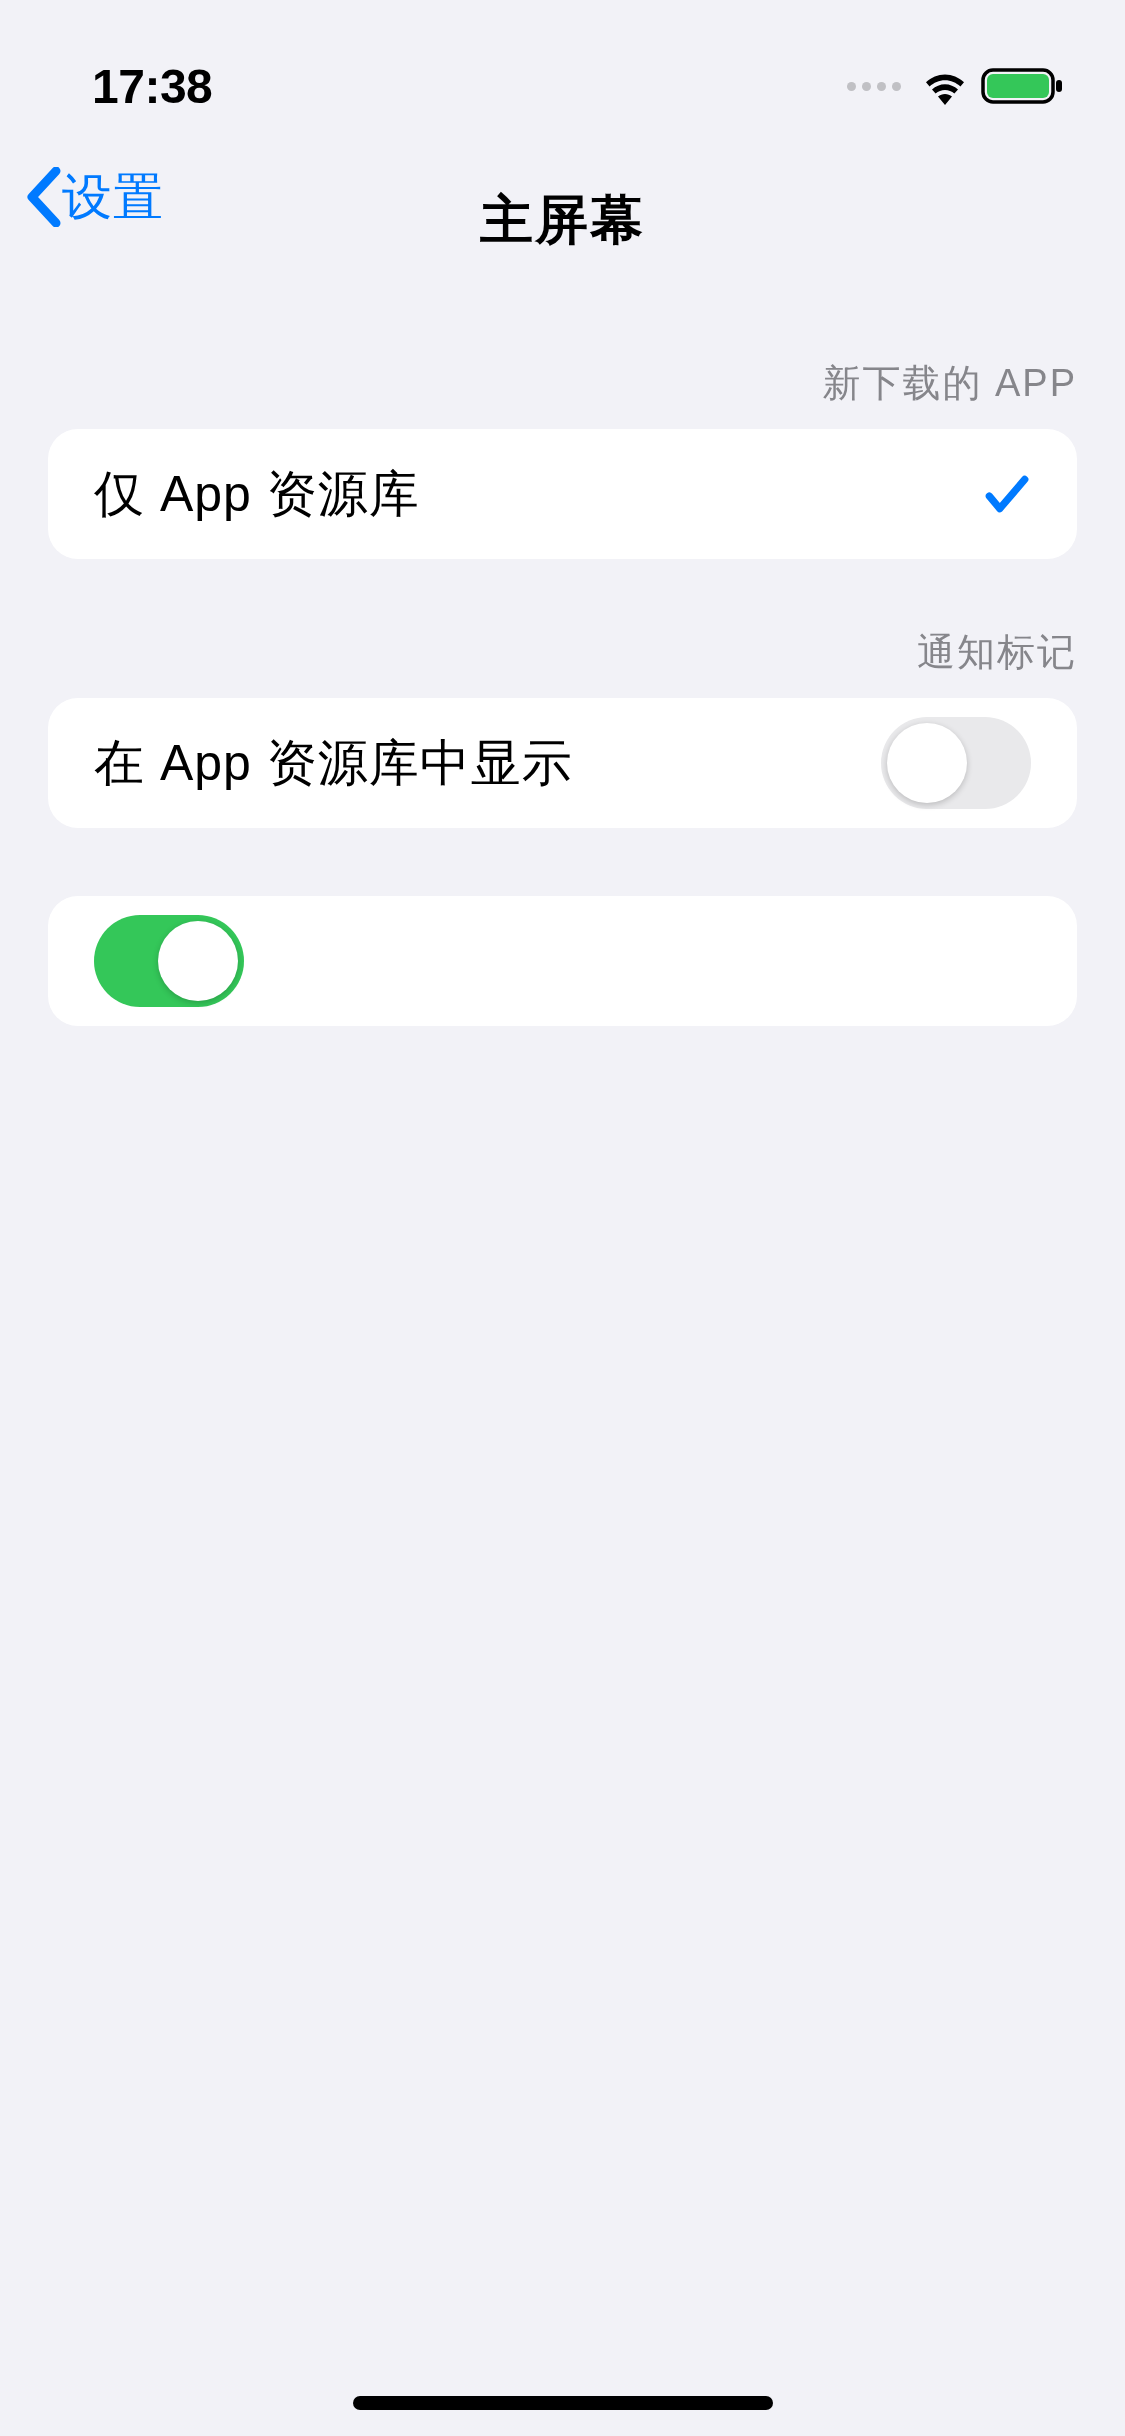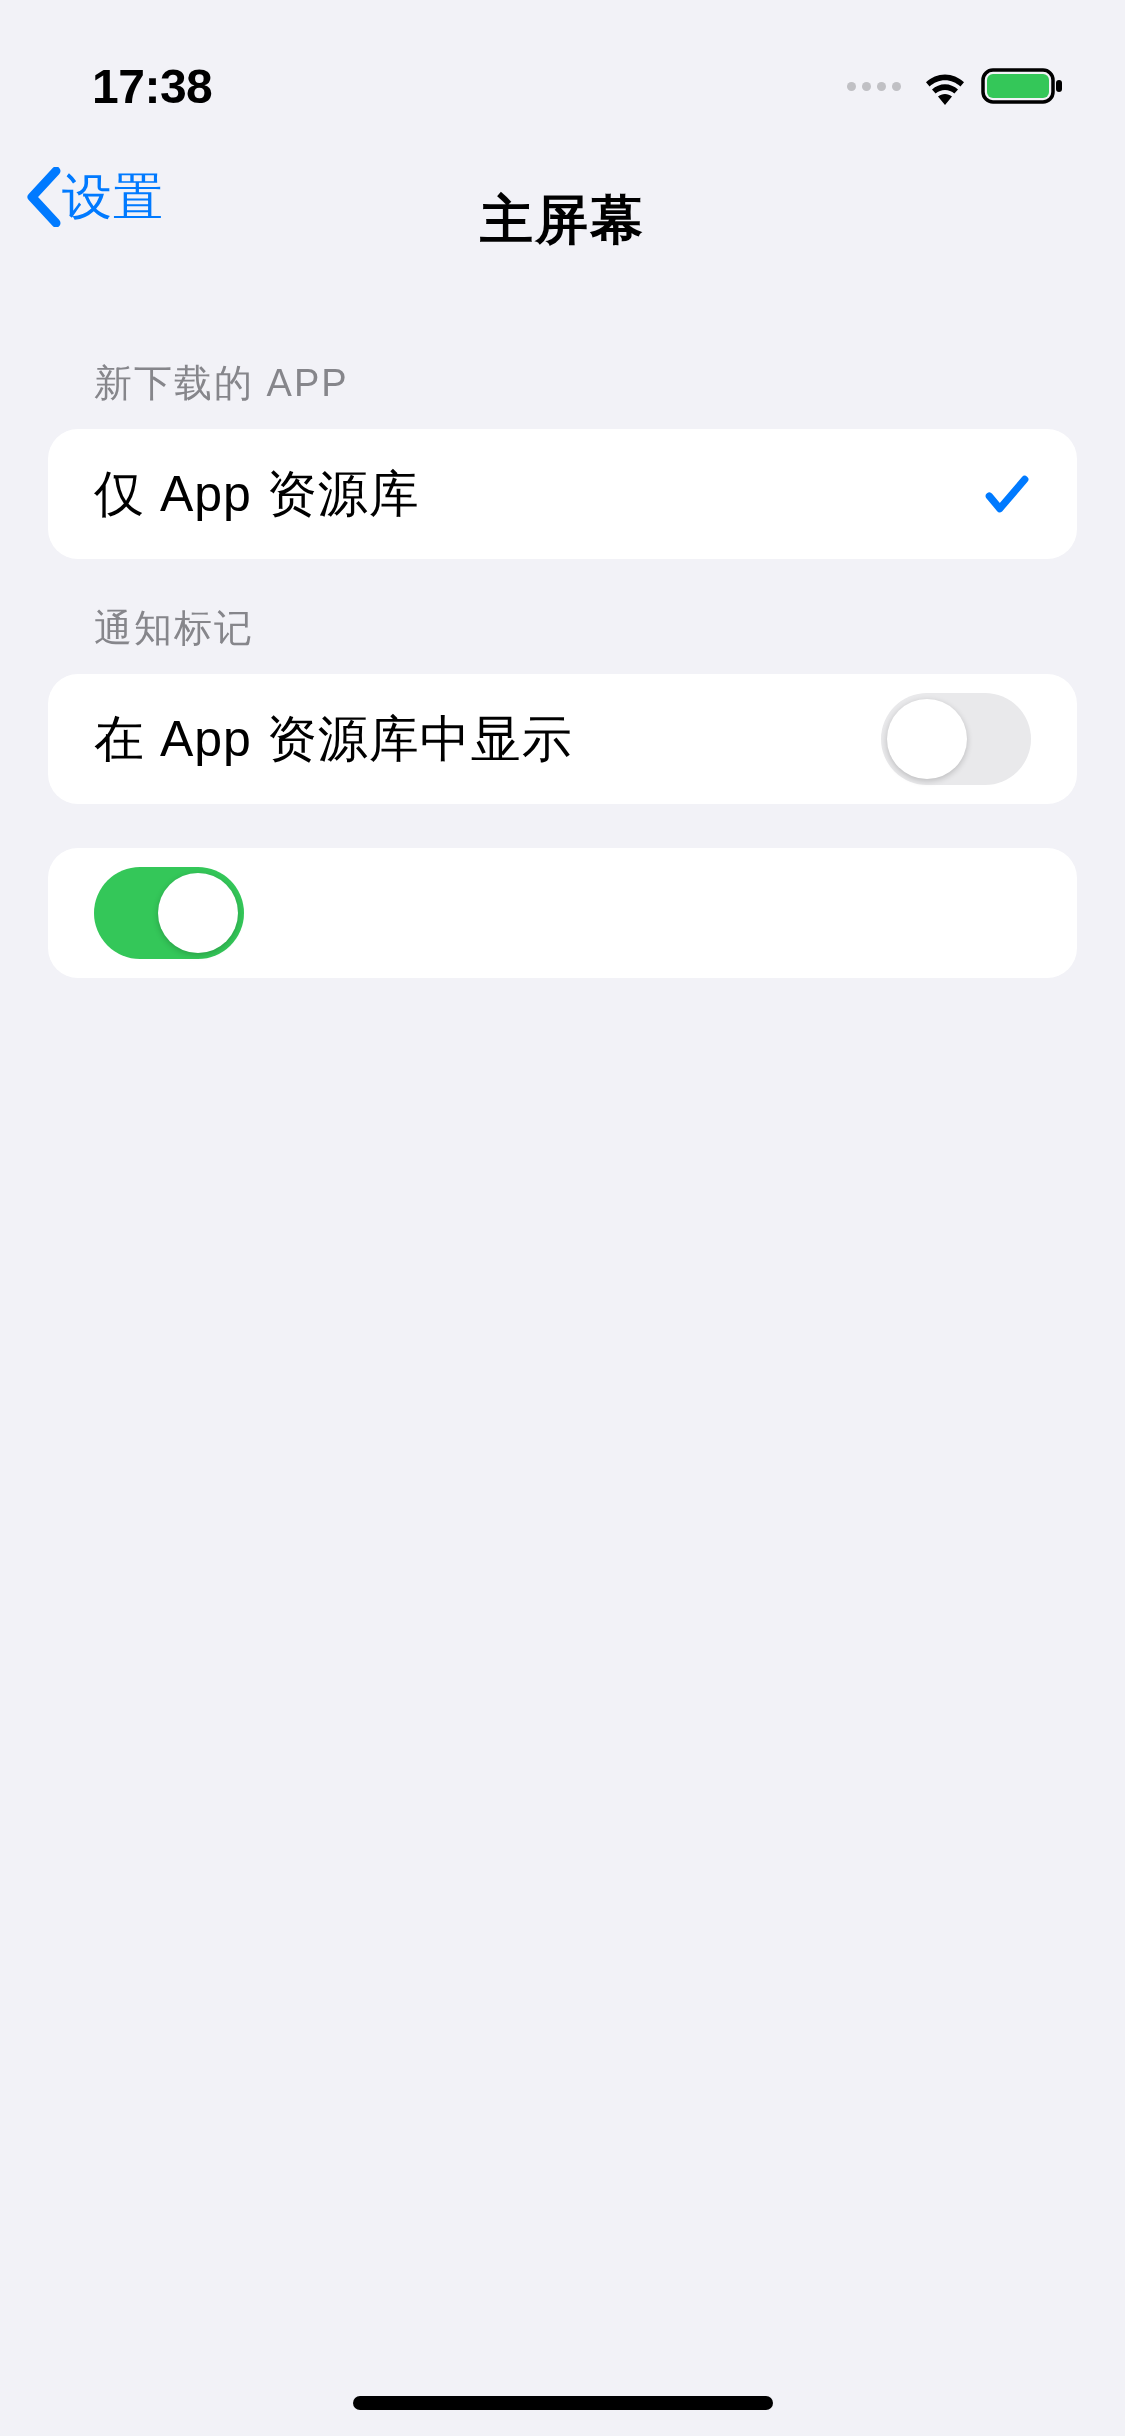--- a/index.html
+++ b/index.html
@@ -86,23 +86,24 @@
       text-align: center;
       font-size: 53px;
       font-weight: 600;
       letter-spacing: 2px;
       pointer-events: none;
       margin-top: 48px;
     }
     
     .content {
       padding: 0 48px;
+      text-align: right;
     }
     .section {
-      margin-top: 44px;
+      margin-top: 68px;
     }
     .section:first-child {
       margin-top: 96px;
     }
     .section-header {
       font-size: 38px;
       color: #86868b;
       padding: 0 0 20px 46px;
       letter-spacing: 2px;
     }

